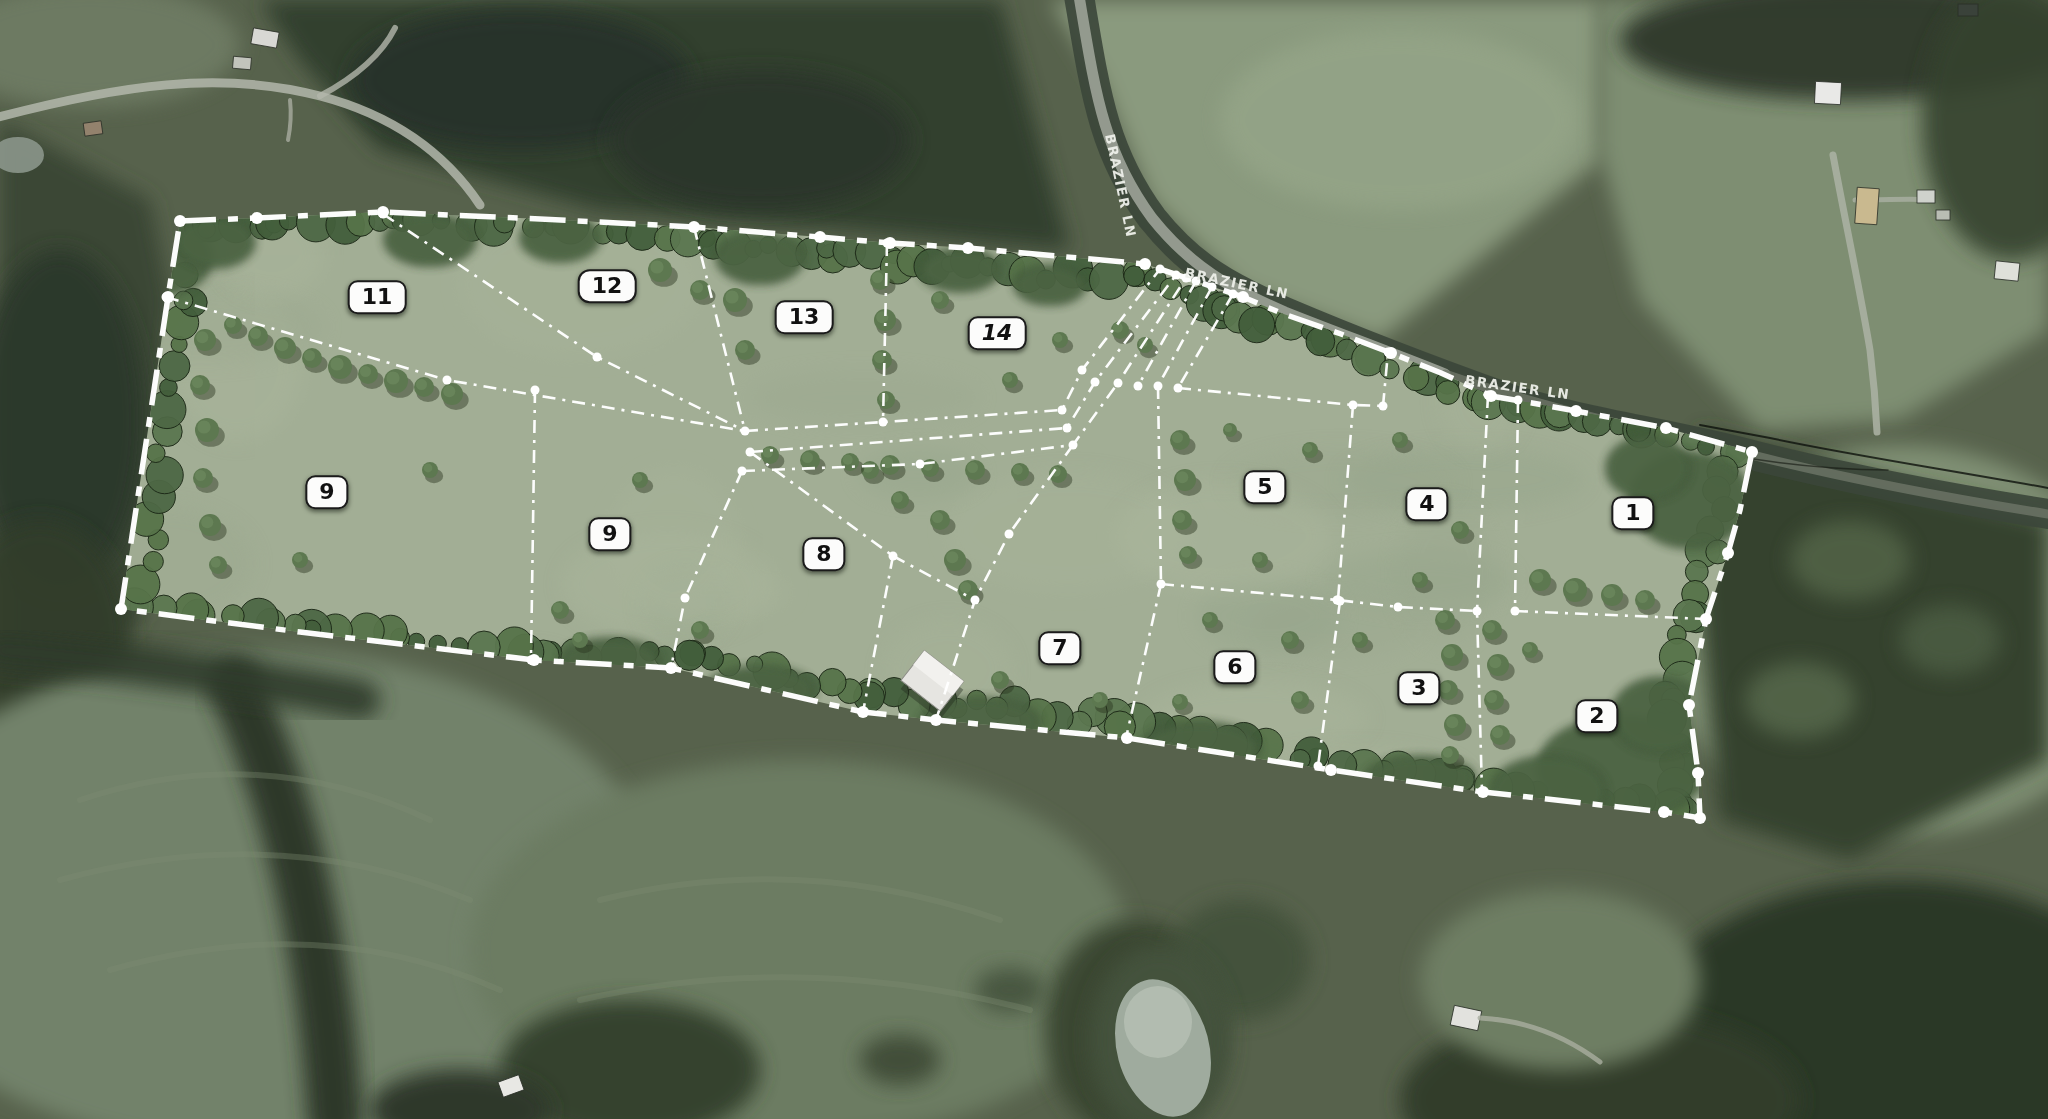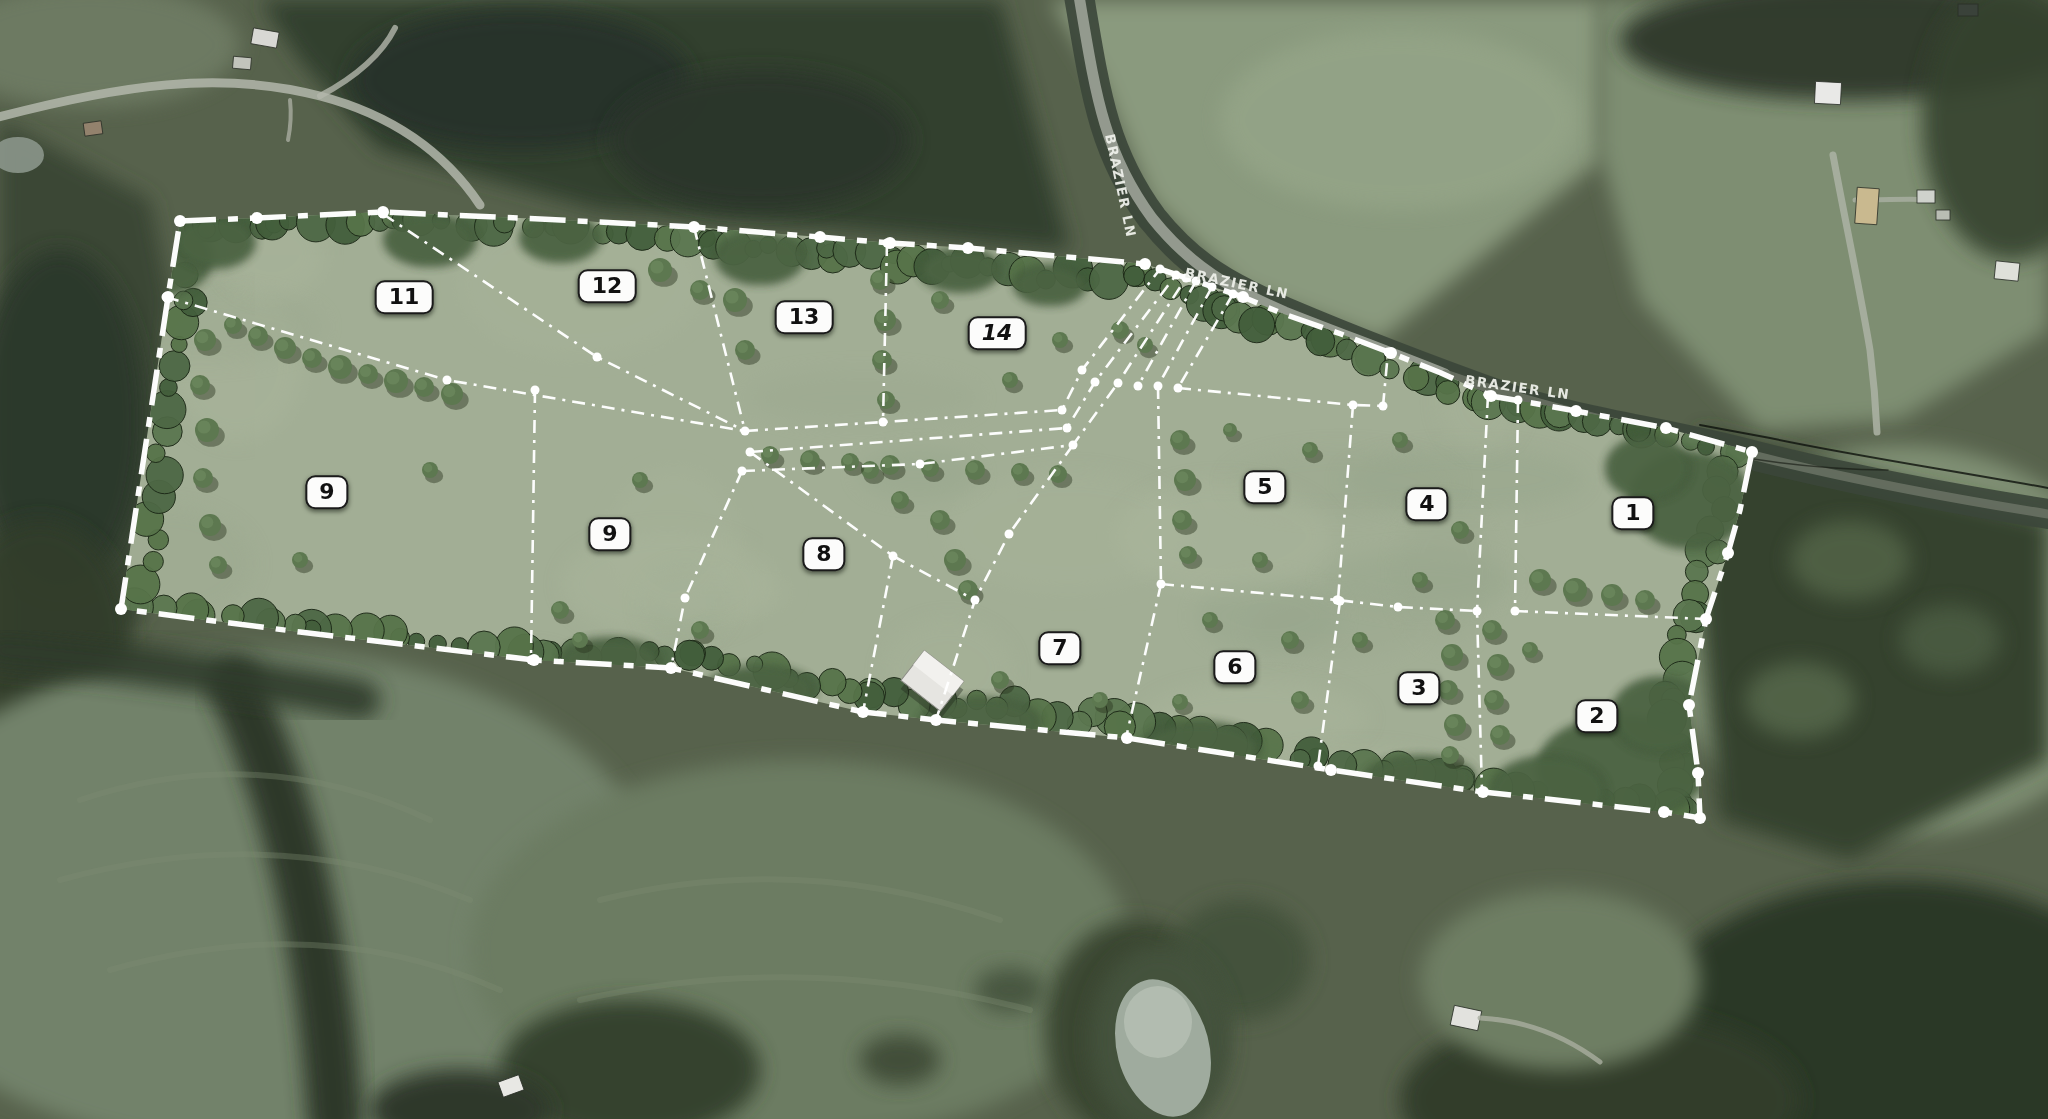--- a/index.html
+++ b/index.html
@@ -704,22 +704,22 @@
         <circle cx="121" cy="609" r="6" fill="#ffffff"></circle>
         <circle cx="168" cy="297" r="6" fill="#ffffff"></circle>
       </g>
     <g id="layer-roadlabels">
         <text transform="translate(1116 187) rotate(78)" text-anchor="middle" font-size="13.5" font-weight="bold" letter-spacing="1.6" fill="#eef0ea" opacity="0.95">BRAZIER LN</text>
         <text transform="translate(1236 288) rotate(12)" text-anchor="middle" font-size="13.5" font-weight="bold" letter-spacing="1.6" fill="#eef0ea" opacity="0.95">BRAZIER LN</text>
         <text transform="translate(1517 392) rotate(8)" text-anchor="middle" font-size="13.5" font-weight="bold" letter-spacing="1.6" fill="#eef0ea" opacity="0.95">BRAZIER LN</text>
       </g>
   </svg>
   <div id="lot-labels">
-      <div class="lot-label" style="left: 377px; top: 297px; margin-left: 27px;">11</div>
-      <div class="lot-label" style="left: 607px; top: 286px;">12</div>
+      <div class="lot-label" style="left: 377px; top: 297px;">11</div>
+      <div class="lot-label" style="left: 607px; top: 286px; border-radius: 12px;">12</div>
       <div class="lot-label" style="left: 804px; top: 317px;">13</div>
       <div class="lot-label" style="left: 997px; top: 333px; font-style: italic;">14</div>
       <div class="lot-label" style="left: 327px; top: 492px;">9</div>
       <div class="lot-label" style="left: 610px; top: 534px;">9</div>
       <div class="lot-label" style="left: 824px; top: 554px;">8</div>
       <div class="lot-label" style="left: 1265px; top: 487px;">5</div>
       <div class="lot-label" style="left: 1427px; top: 504px;">4</div>
       <div class="lot-label" style="left: 1633px; top: 513px;">1</div>
       <div class="lot-label" style="left: 1060px; top: 648px;">7</div>
       <div class="lot-label" style="left: 1235px; top: 667px;">6</div>

